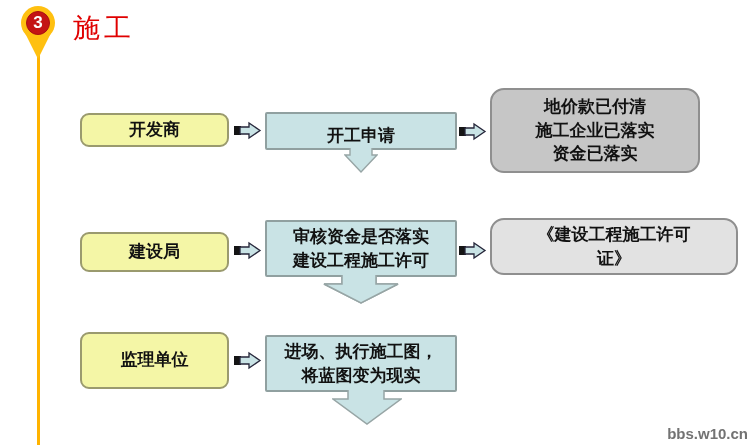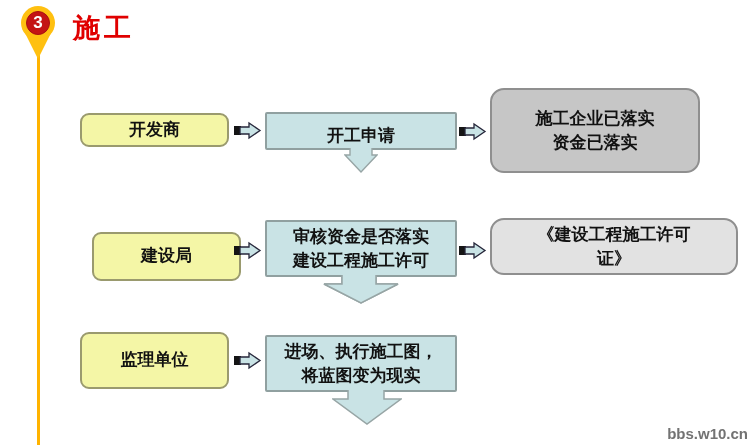--- a/index.html
+++ b/index.html
@@ -11,21 +11,21 @@
   .timeline {
     position:absolute; left:37px; top:54px; width:3px; height:391px;
     background:#ffb300;
   }
   .pin { position:absolute; left:16px; top:3px; width:44px; height:58px; }
   .pin-number {
     position:absolute; left:0; top:10px; width:44px; text-align:center;
     color:#ffffff; font-size:17px; font-weight:bold; line-height:20px;
   }
   .section-title {
-    position:absolute; left:73px; top:10px; font-size:27px; font-weight:bold;
+    position:absolute; left:73px; top:10px; font-size:27px; font-weight:normal;
     color:#e00000; letter-spacing:4px;
   }
   .box {
     position:absolute; display:flex; flex-direction:column; align-items:center;
     justify-content:center; font-weight:bold; color:#111; text-align:center;
     box-sizing:border-box;
   }
   .actor-box {
     background:#f4f6a6; border:2px solid #9a9a6e; border-radius:9px;
     font-size:17px; line-height:1.45;text-align:center;
@@ -75,30 +75,31 @@
   <div class="box process-box" style="left:265px; top:112px; width:192px; height:38px;justify-content:flex-end;">
     <div>开工申请</div>
   </div>
 
   <svg class="arrow" style="left:459px; top:121px;" width="28" height="21" viewBox="0 0 28 21">
     <rect x="0" y="6" width="7" height="9" fill="#151515"></rect>
     <polygon points="6,7 15,7 15,3 26,10.5 15,18 15,14 6,14" fill="#c9e3e5" stroke="#26263a" stroke-width="1.3"></polygon>
   </svg>
 
   <div class="box result-box result-gray-dark" style="left:490px; top:88px; width:210px; height:85px;">
+    <div>地价款已付清</div>
     <div>施工企业已落实</div>
     <div>资金已落实</div>
   </div>
 
   <svg class="arrow" style="left:344px; top:148px;" width="34" height="25" viewBox="0 0 34 25">
     <polygon points="6,0 28,0 28,7 33,7 17,24 1,7 6,7" fill="#c9e3e5"></polygon>
     <path d="M6,0 L6,7 L1,7 L17,24 L33,7 L28,7 L28,0" fill="none" stroke="#97a5a5" stroke-width="1.4"></path>
   </svg>
 
-  <div class="box actor-box" style="left:80px; top:232px; width:149px; height:49px;margin-left:12px;">
+  <div class="box actor-box" style="left:80px; top:232px; width:149px; height:40px;">
     <div>建设局</div>
   </div>
 
   <svg class="arrow" style="left:234px; top:240px;" width="28" height="21" viewBox="0 0 28 21">
     <rect x="0" y="6" width="7" height="9" fill="#151515"></rect>
     <polygon points="6,7 15,7 15,3 26,10.5 15,18 15,14 6,14" fill="#c9e3e5" stroke="#26263a" stroke-width="1.3"></polygon>
   </svg>
 
   <div class="box process-box" style="left:265px; top:220px; width:192px; height:57px;">
     <div>审核资金是否落实</div>

